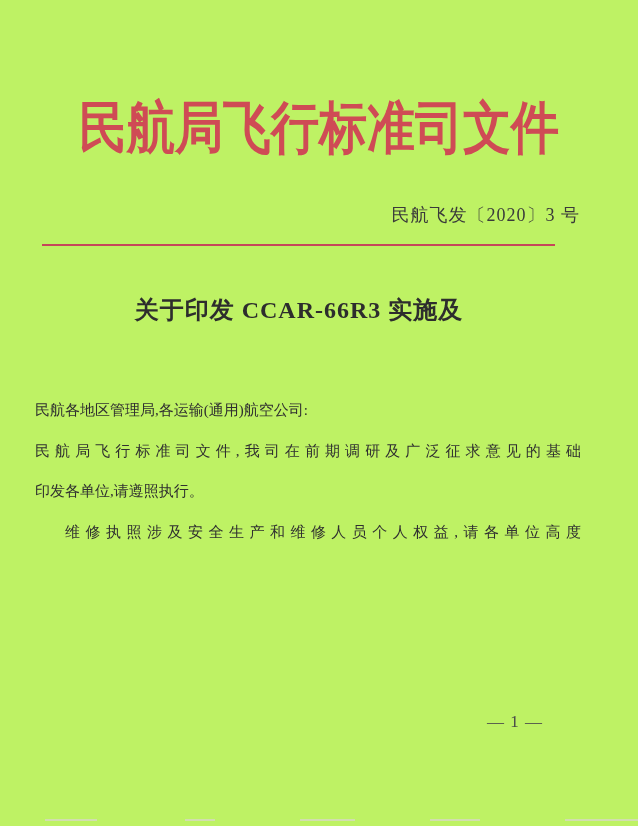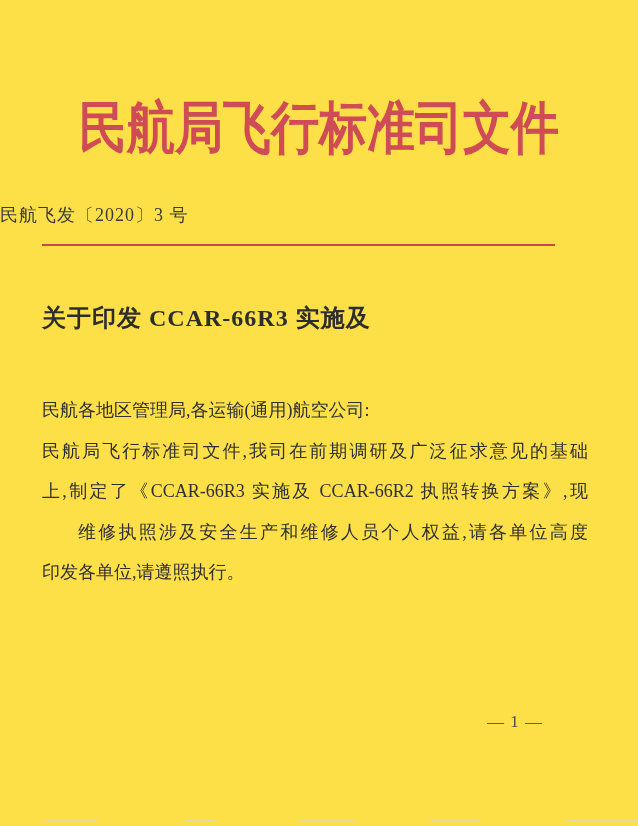--- a/index.html
+++ b/index.html
@@ -1,57 +1,58 @@
 <!DOCTYPE html>
 <html><head>
 <meta charset="utf-8">
 <style>
   html,body { margin:0; padding:0; background:#ffffff; }
   .page {
     position:relative;
     width:638px; height:826px;
-    background:#fde047;
+    background:#bef264;
     overflow:hidden;
     font-family:"Liberation Serif","DejaVu Serif",serif;
     color:#333333;
   }
   .red-header {
     position:absolute; top:90px; left:0; width:638px;
     text-align:center;
     color:#cf4b55;
     font-size:48px;
     font-weight:bold;
     letter-spacing:0px;
     transform:scaleY(1.18);
     transform-origin:center top;
     white-space:nowrap;
   }
   .doc-number {
     position:absolute; top:203px; left:0; width:580px;
-    text-align:left;
+    text-align:right;
     font-size:18px;
     color:#3a3a3a;
     letter-spacing:1px;
   }
   .red-rule {
     position:absolute; top:244px; left:42px;
     width:513px; height:2px;
     background:#c5465a;
   }
   .doc-title {
-    position:absolute; top:296px; left:42px; width:514px;
+    position:absolute; top:288px; left:42px; width:514px;
+    text-align:center;
     font-weight:bold;
     font-size:24px;
     line-height:45px;
     color:#2d2d2d;
     letter-spacing:1px;
   }
   .body-text {
-    position:absolute; top:390px; left:42px; width:546px;
-    font-size:18px;
+    position:absolute; top:390px; left:35px; width:546px;
+    font-size:15px;
     line-height:40.5px;
     color:#303030;
   }
   .line { text-align:justify; text-align-last:justify; }
   .line.last { text-align-last:left; }
   .line.indent { text-indent:2em; }
   .page-number {
     position:absolute; top:712px; right:95px;
     font-size:17px;
     color:#4a4a4a;
@@ -76,23 +77,22 @@
 
   <div class="red-rule"></div>
 
   <div class="doc-title">
     <div>关于印发 CCAR-66R3 实施及</div>
   </div>
 
   <div class="body-text">
     <div class="line last">民航各地区管理局,各运输(通用)航空公司:</div>
     <div class="line">民航局飞行标准司文件,我司在前期调研及广泛征求意见的基础</div>
-    <div class="line">上,制定了《CCAR-66R3 实施及 CCAR-66R2 执照转换方案》,现</div>
+    <div class="line last">印发各单位,请遵照执行。</div>
     <div class="line indent">维修执照涉及安全生产和维修人员个人权益,请各单位高度</div>
-    <div class="line last">印发各单位,请遵照执行。</div>
   </div>
 
   <div class="page-number">— 1 —</div>
 
   <div>
     <div class="bleed b1"></div>
     <div class="bleed b2"></div>
     <div class="bleed b3"></div>
     <div class="bleed b4"></div>
     <div class="bleed b5"></div>

